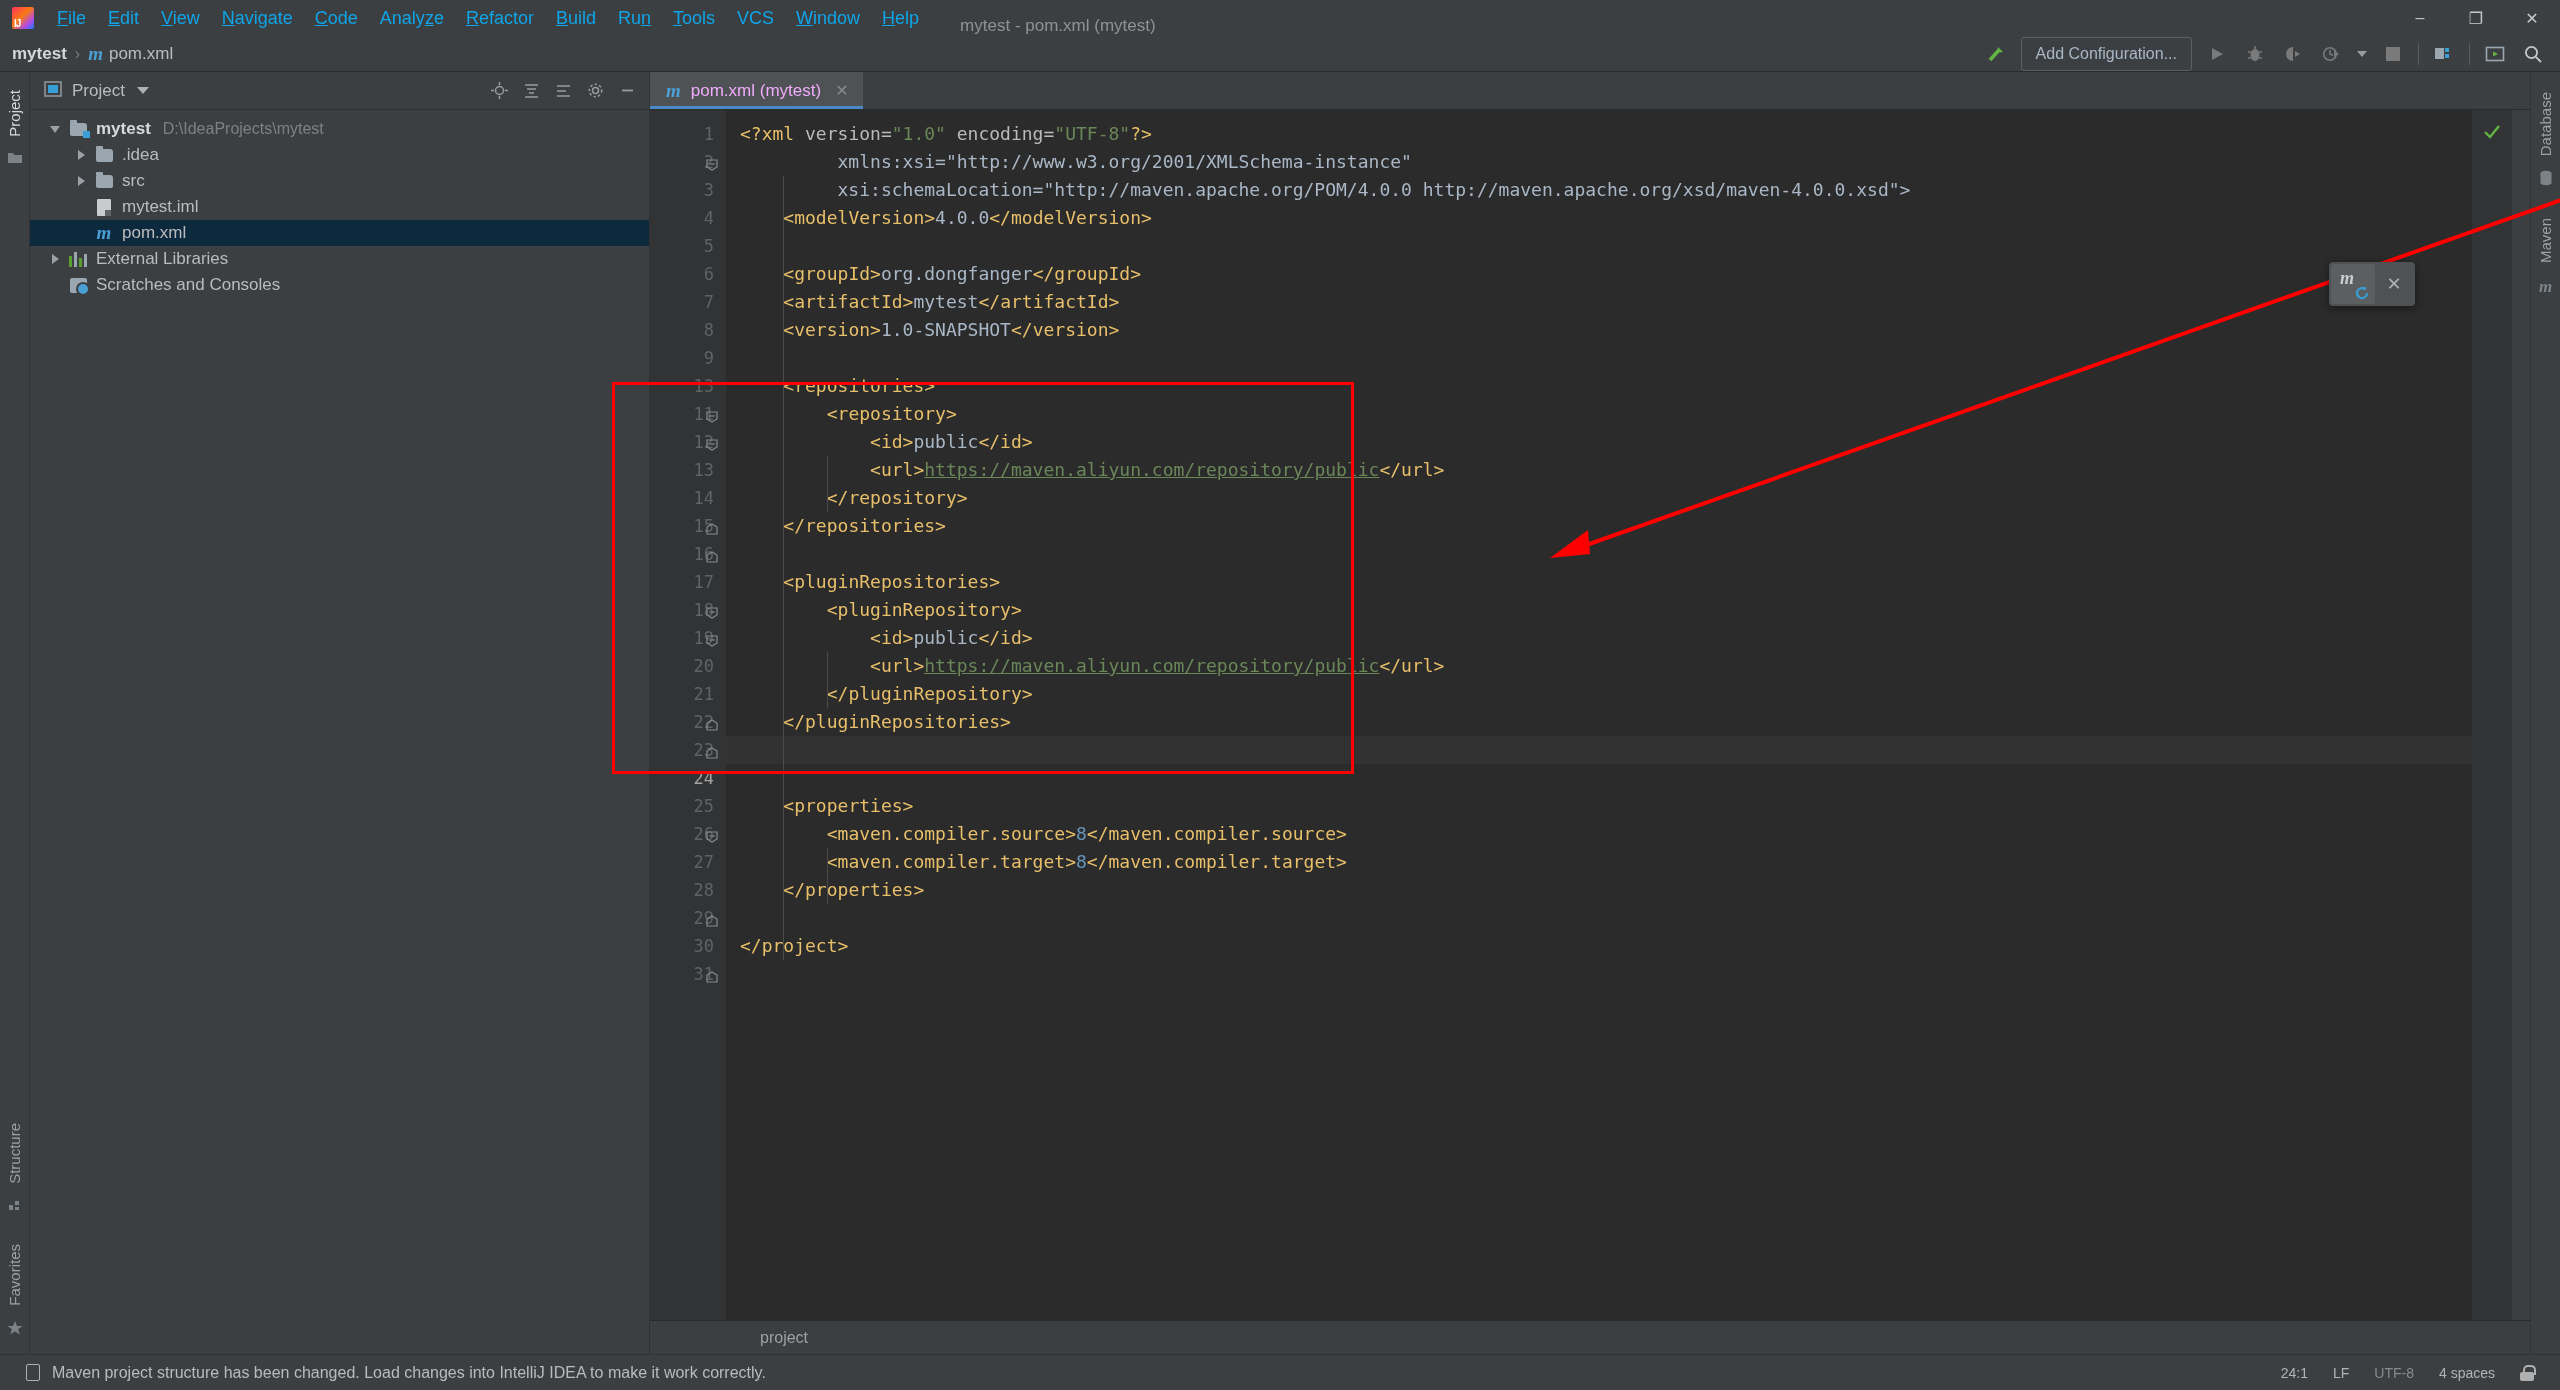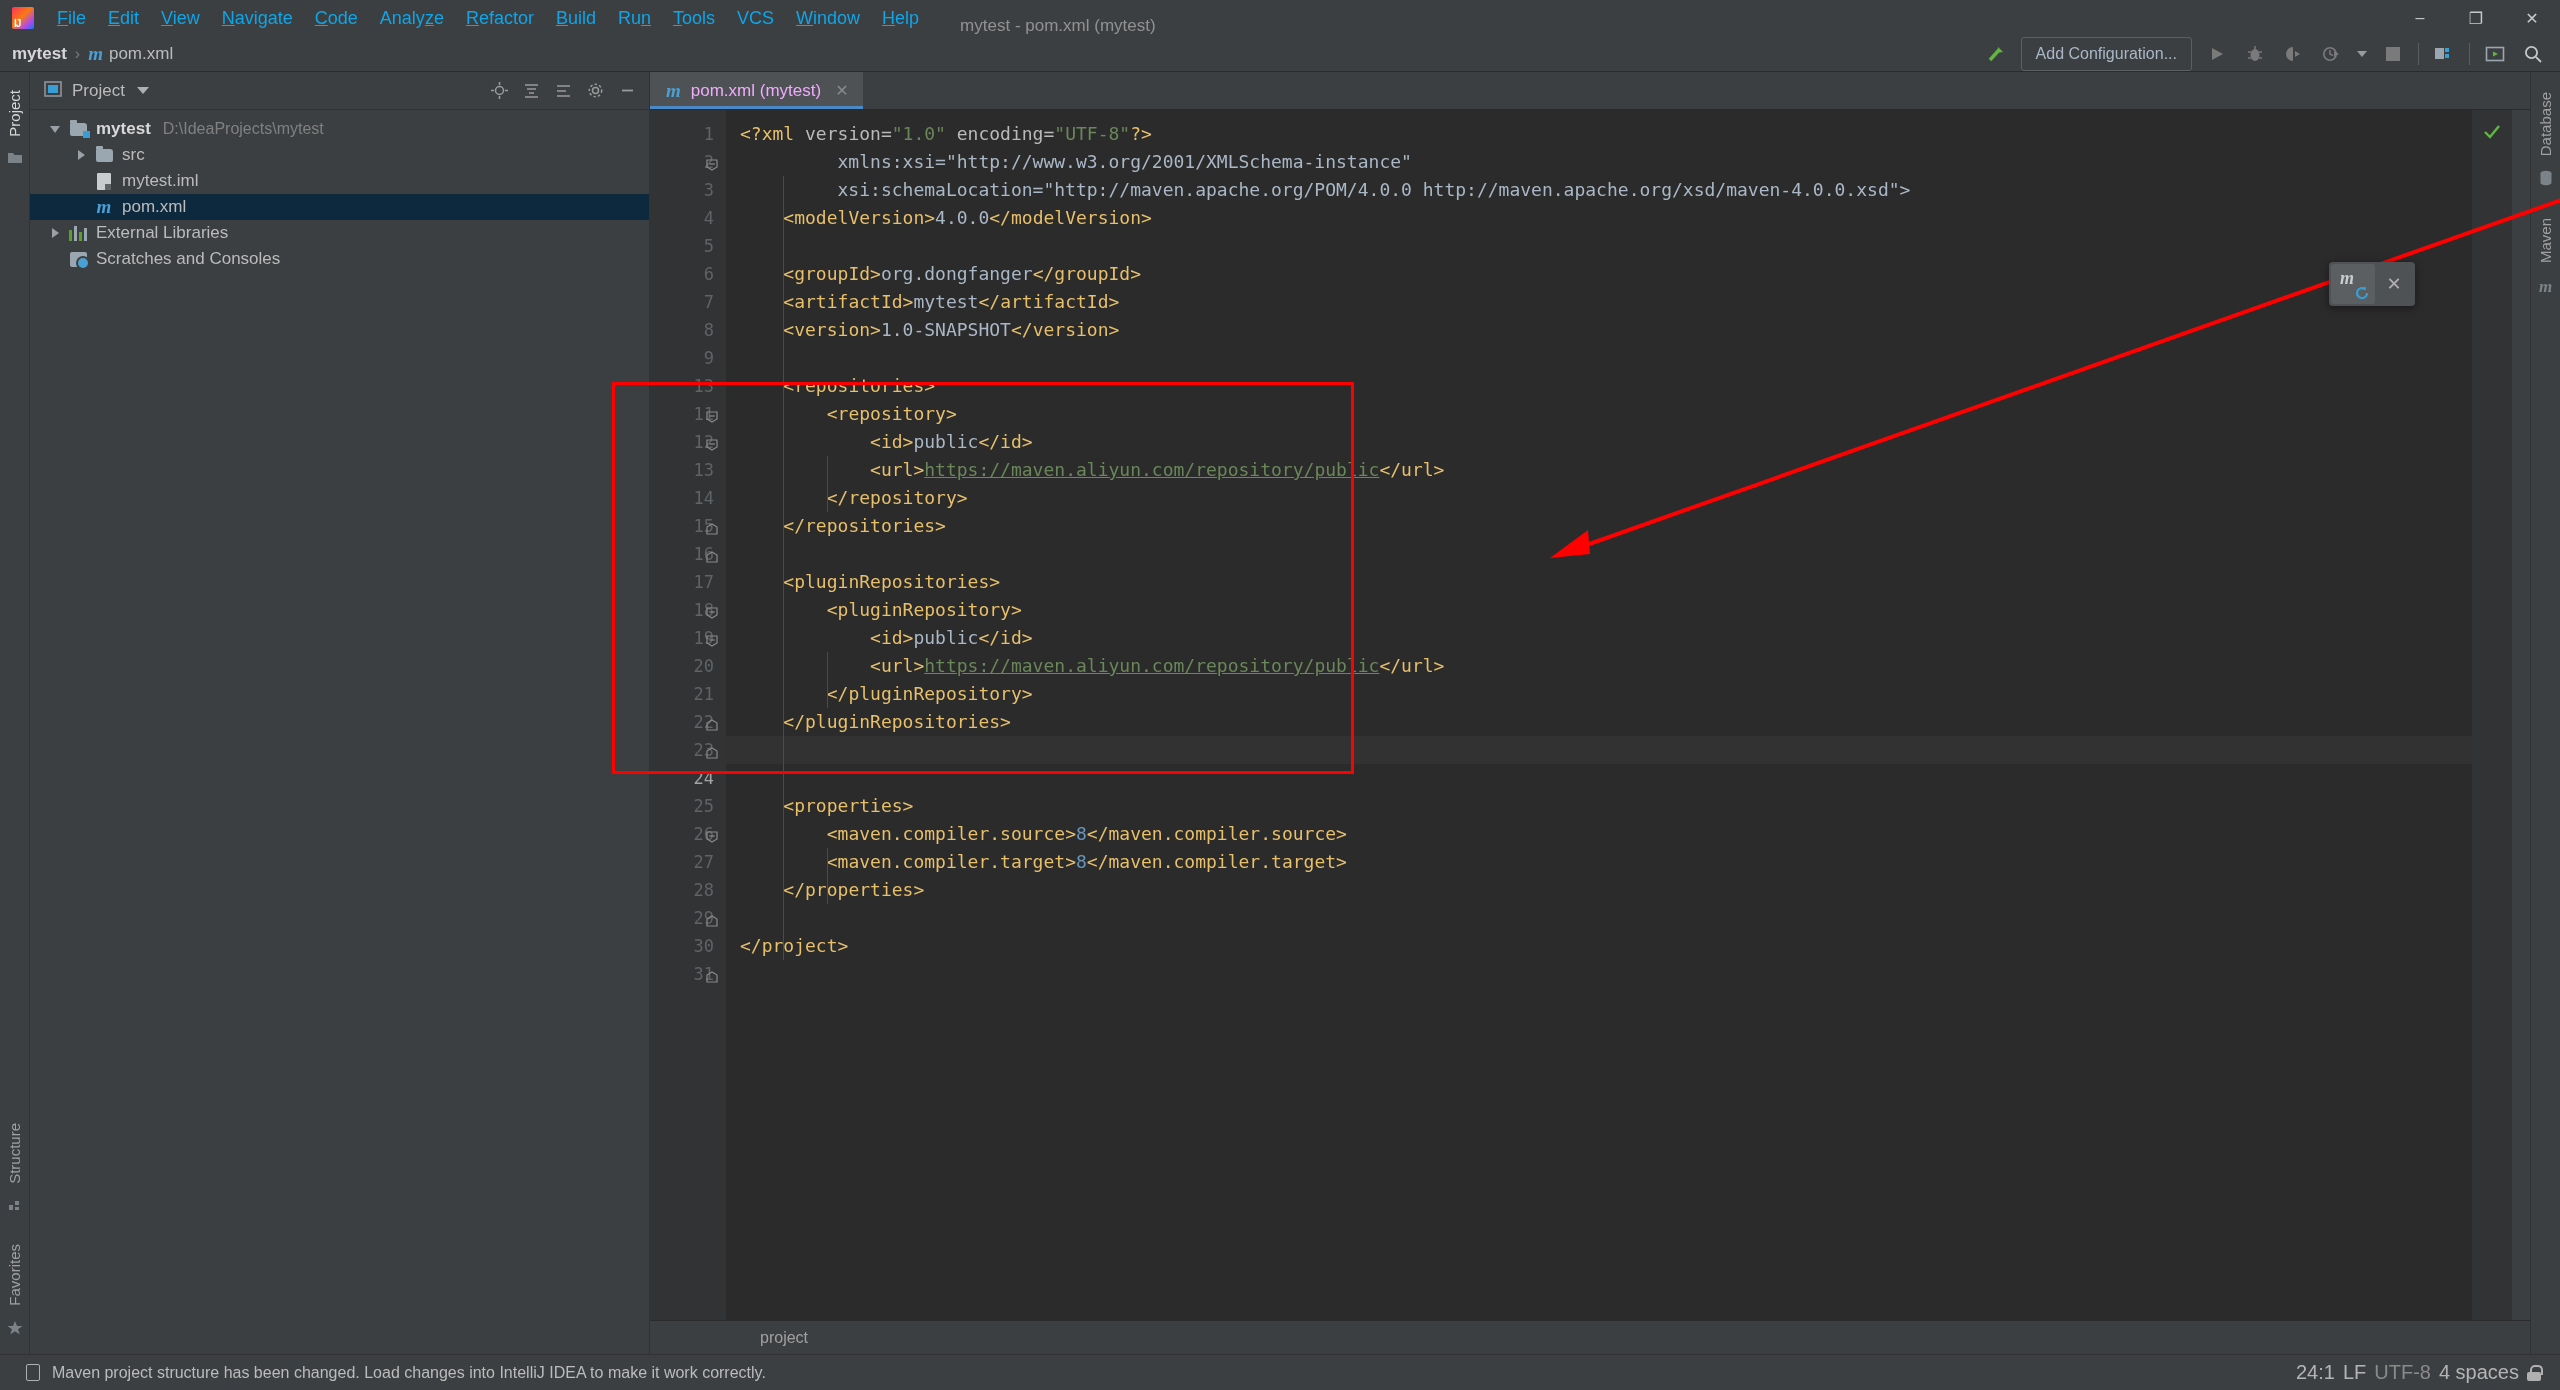--- a/index.html
+++ b/index.html
@@ -228,21 +228,21 @@
   }
   .bottom-right { margin-left: auto; display: flex; align-items: center; padding-right: 14px; }
   .evt-log { display: flex; align-items: center; font-size: 16px; color: #b4b4b4; }
 
   
   .statusbar {
     height: 36px; background: #3c3f41; display: flex; align-items: center;
     flex: none; padding-left: 26px; border-top: 1px solid #323232;
   }
   .status-msg { font-size: 16px; color: #bbbbbb; margin-left: 12px; }
-  .status-right { margin-left: auto; display: flex; align-items: center; gap: 8px; padding-right: 19px; font-size: 20px; color: #b4b4b4; }
+  .status-right { margin-left: auto; display: flex; align-items: center; gap: 25px; padding-right: 26px; font-size: 14px; color: #b4b4b4; }
   .status-right .dim { color: #8a8a8a; }
   .msg-icon {
     width: 14px; height: 17px; border: 1.5px solid #b0b0b0; border-radius: 2px; flex: none;
   }
   .lock-icon { width: 14px; height: 16px; position: relative; }
   .lock-icon::before {
     content:""; position:absolute; bottom:0; left:0; width:14px; height:9px; background:#b0b0b0; border-radius:2px;
   }
   .lock-icon::after {
     content:""; position:absolute; top:0; left:3px; width:9px; height:8px;
@@ -419,20 +419,29 @@
       <div class="tree" id="project-tree">
           <div class="tnode" style="padding-left: 14px;">
             <span class="tw">
               <span class="arrow-d"></span>
             </span>
             <span class="ticon">
               <span class="folder mod"></span>
             </span>
             <span class="tlabel bold">mytest</span>
             <span class="tpath">D:\IdeaProjects\mytest</span>
+          </div>
+          <div class="tnode" style="padding-left: 40px;">
+            <span class="tw">
+              <span class="arrow-r"></span>
+            </span>
+            <span class="ticon">
+              <span class="folder"></span>
+            </span>
+            <span class="tlabel">.idea</span>
           </div>
           <div class="tnode" style="padding-left: 40px;">
             <span class="tw">
               <span class="arrow-r"></span>
             </span>
             <span class="ticon">
               <span class="folder"></span>
             </span>
             <span class="tlabel">src</span>
           </div>

